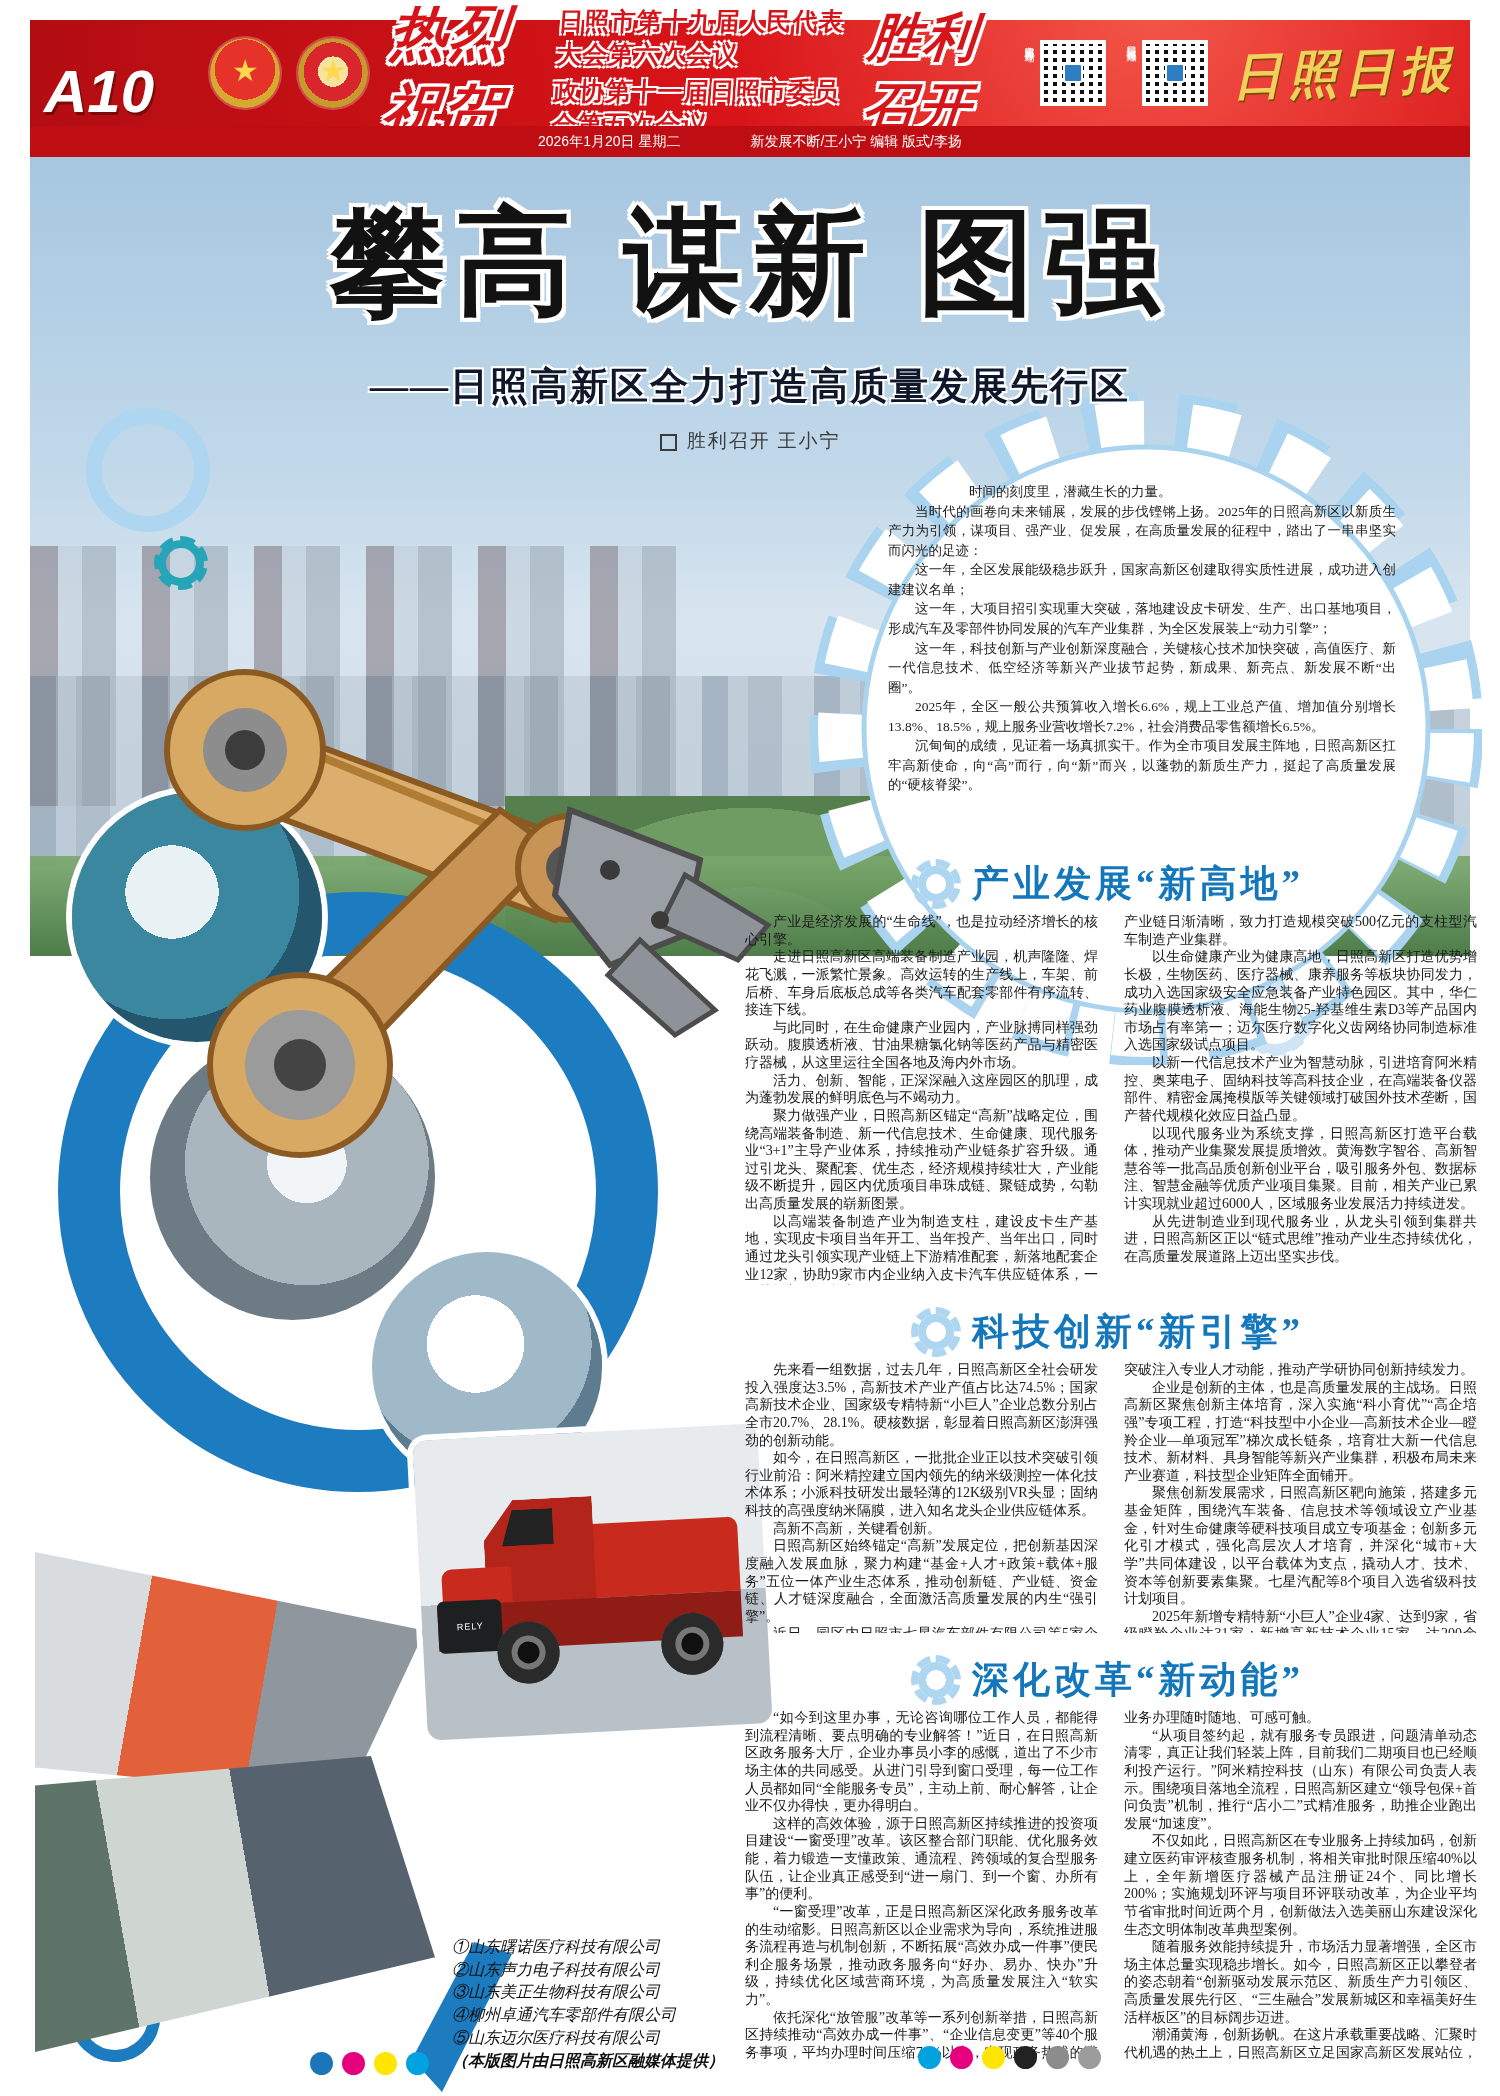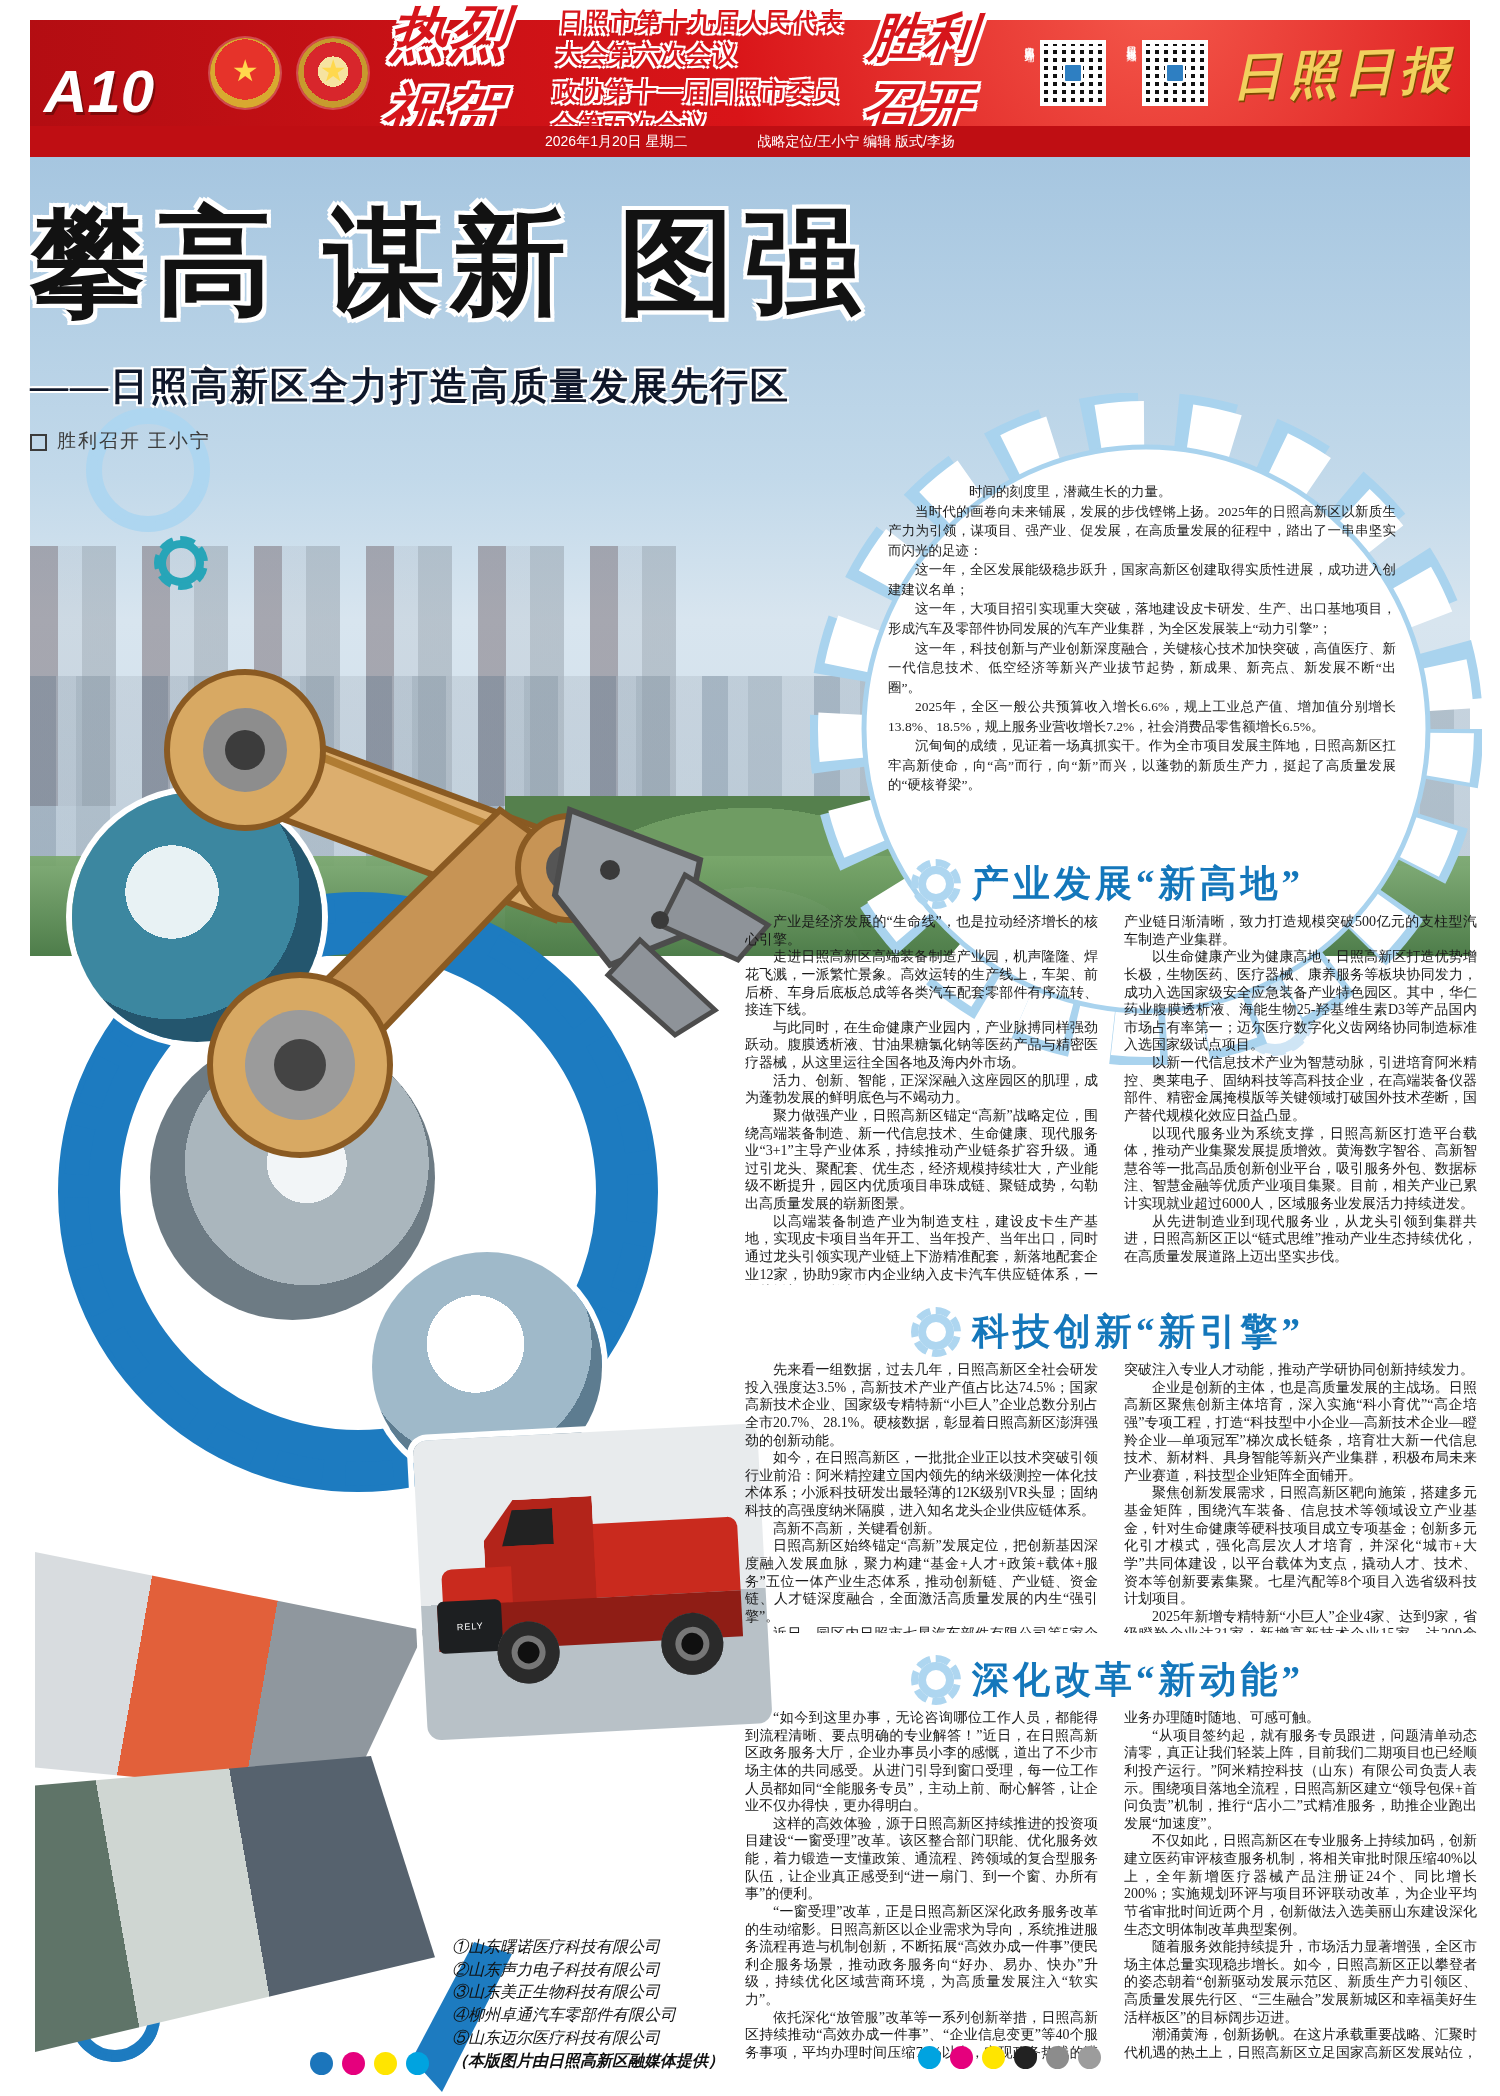--- a/index.html
+++ b/index.html
@@ -49,21 +49,21 @@
   .towers{position:absolute;left:0;bottom:150px;width:46%;height:260px;opacity:.8;
     background:repeating-linear-gradient(90deg,rgba(120,110,118,.65) 0 28px,rgba(175,185,196,.35) 28px 52px,rgba(140,150,160,.55) 52px 86px,transparent 86px 112px);}
   .buildings{position:absolute;left:0;right:0;bottom:90px;height:190px;opacity:.85;
     background:repeating-linear-gradient(90deg,rgba(110,128,146,.55) 0 26px,rgba(155,170,184,.45) 26px 46px,rgba(128,144,158,.5) 46px 80px,rgba(168,180,192,.4) 80px 112px);}
   .park{position:absolute;left:33%;bottom:0;width:34%;height:160px;
     background:radial-gradient(ellipse at 50% 110%, #ccd6c8 0 34%, #6f9c63 34% 66%, #55804d 66% 100%);}
   .greenbelt{position:absolute;left:0;right:0;bottom:0;height:100px;
     background:linear-gradient(rgba(122,168,108,.9),#4e7d4a);}
 
   
-  .headline{position:absolute;left:30px;top:185px;width:1440px;z-index:5;}
+  .headline{position:absolute;left:30px;top:185px;width:1440px;text-align:center;z-index:5;}
   .headline h1{margin:0;font-family:"Liberation Sans",sans-serif;font-weight:900;font-size:116px;
     letter-spacing:10px;color:#121212;
     text-shadow:-4px -4px 0 #fff,4px -4px 0 #fff,-4px 4px 0 #fff,4px 4px 0 #fff,0 4px 0 #fff,0 -4px 0 #fff,4px 0 0 #fff,-4px 0 0 #fff;}
   .subtitle{margin-top:20px;font-size:38px;font-weight:bold;color:#0f172a;letter-spacing:2px;
     text-shadow:-2px -2px 0 #fff,2px -2px 0 #fff,-2px 2px 0 #fff,2px 2px 0 #fff;}
   .byline{margin-top:16px;font-size:19px;color:#3b3b3b;letter-spacing:2px;}
   .byline .sq{display:inline-block;width:13px;height:13px;border:2px solid #3b3b3b;margin-right:10px;vertical-align:middle;}
 
   
   .intro-gear{position:absolute;left:810px;top:393px;width:672px;height:672px;z-index:3;}
@@ -164,21 +164,21 @@
     <div class="qrbox">
       <div class="qrlabel">日照日报视频号</div>
       <div class="qr">
           <div class="qr-px"></div>
         </div>
     </div>
     <div class="paper-name">日照日报</div>
   </div>
   <div class="datestrip">
     <span>2026年1月20日  星期二</span>
-    <span>战略定位/王小宁  编辑  版式/李扬</span>
+    <span>新发展不断/王小宁  编辑  版式/李扬</span>
   </div>
 
   <div class="photo">
     <div class="towers"></div>
     <div class="buildings"></div>
     <div class="park"></div>
     <div class="greenbelt"></div>
   </div>
 
   <div class="headline">

